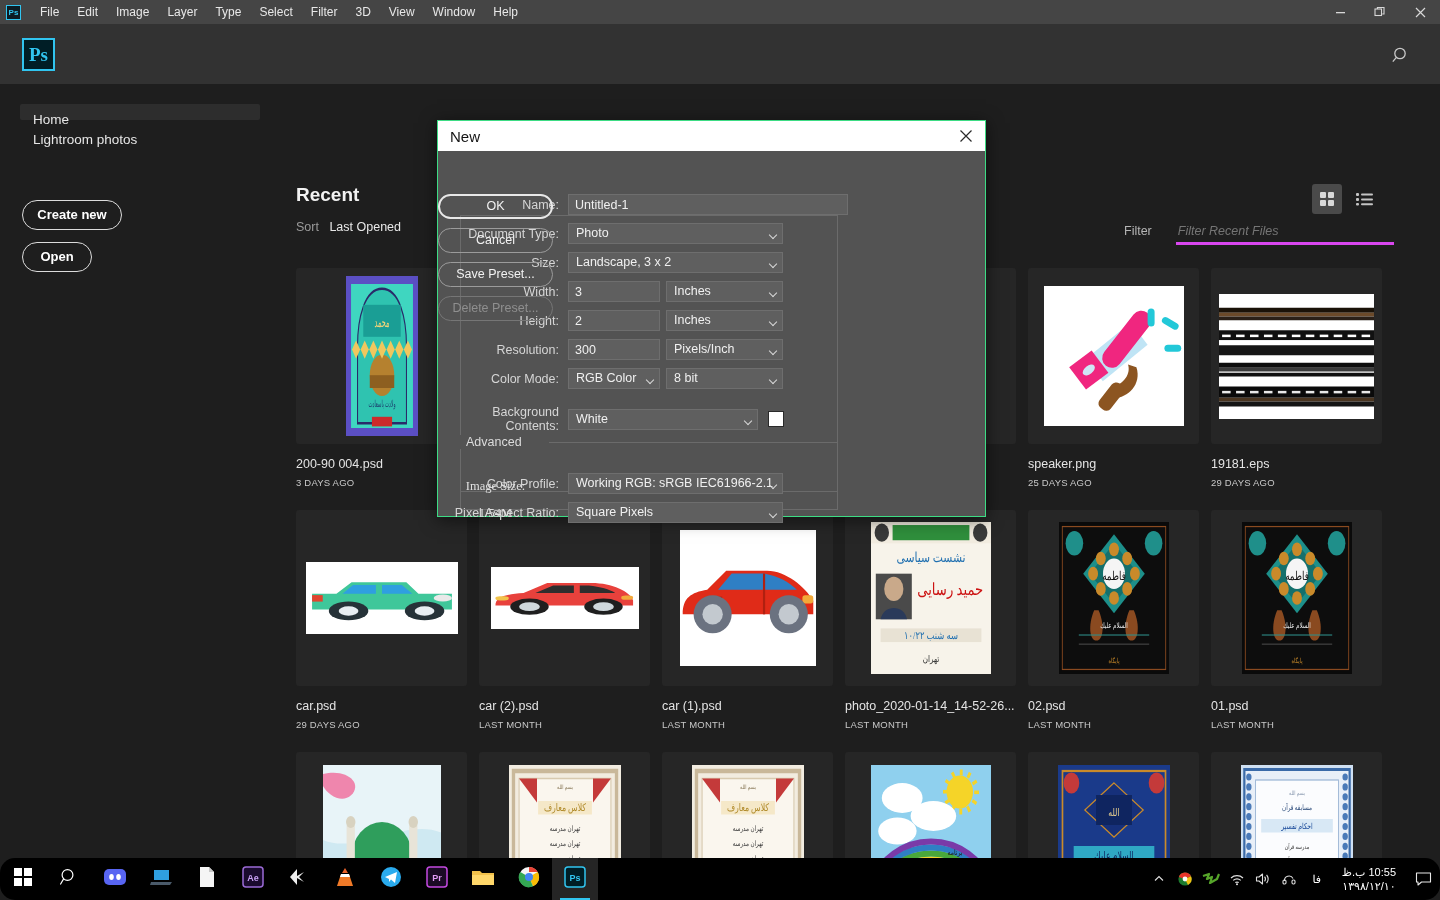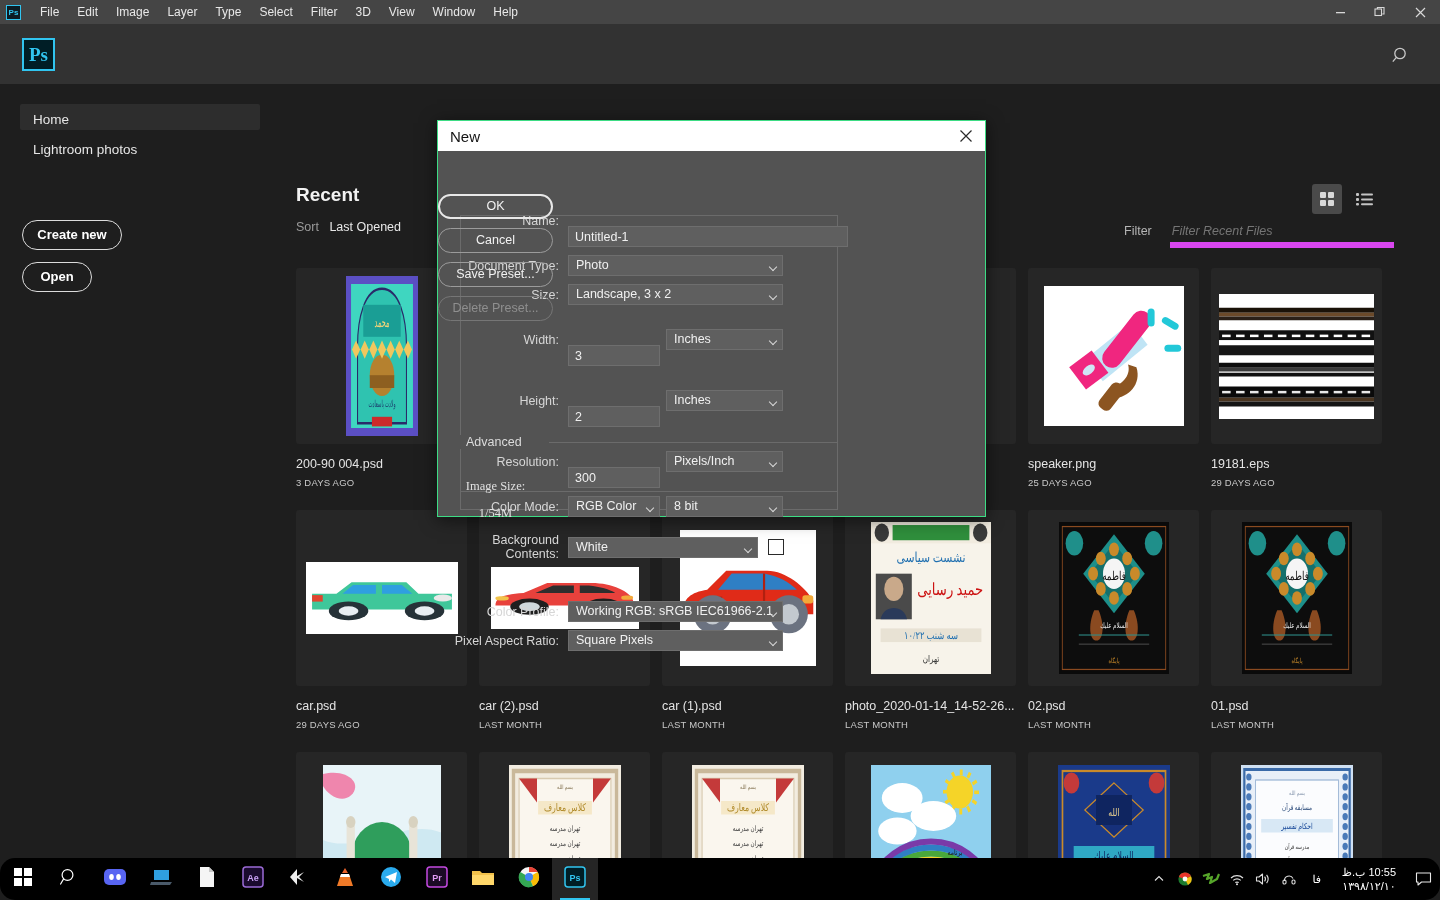--- a/index.html
+++ b/index.html
@@ -49,21 +49,21 @@
 
   
   .workspace {
     position: absolute; top: 84px; left: 0; width: 1440px; height: 774px;
     background: #1e1e1e;
   }
 
   
   .sidebar { position: absolute; left: 0; top: 0; width: 280px; height: 774px; }
   .side-item {
-    margin: 0 20px; height: 26px; line-height: 32px; padding-left: 13px;
+    margin: 0 20px; height: 16px; line-height: 32px; padding-left: 13px;
     color: #e6e6e6; font-size: 13.5px; border-radius: 2px;
   }
   .side-item.active { background: #2d2d2d; }
   .pill {
     margin-left: 22px; border: 1px solid #dcdcdc; border-radius: 16px;
     color: #ffffff; font-size: 13px; font-weight: bold;
     height: 30px; line-height: 28px; text-align: center; display: inline-block;
   }
   #create-new-btn { width: 100px; margin-top: 60px; }
   #open-btn { width: 70px; margin-top: 12px; }
@@ -74,22 +74,22 @@
   .sort-row { margin-top: 14px; font-size: 12.5px; }
   .sort-label { color: #9a9a9a; }
   .sort-value { color: #e8e8e8; margin-left: 7px; }
 
   .filter-area {
     position: absolute; right: 46px; top: 140px; width: 270px;
     display: flex; align-items: baseline;
   }
   .filter-label { color: #b5b5b5; font-size: 12.5px; }
   .filter-input {
-    flex: 1; margin-left: 18px; background: transparent; border: none;
-    border-bottom: 6px solid #d946ef; color: #9a9a9a; font-size: 12.5px;
+    flex: 1; margin-left: 24px; background: transparent; border: none;
+    border-bottom: 3px solid #d946ef; color: #9a9a9a; font-size: 12.5px;
     font-style: italic; padding: 0 0 4px 2px; outline: none;
     font-family: "Liberation Sans", sans-serif;
   }
   .viewtoggle { position: absolute; right: 60px; top: 100px; display: flex; gap: 8px; }
   .vt-btn {
     width: 30px; height: 30px; border-radius: 3px;
     display: flex; align-items: center; justify-content: center;
   }
   .vt-btn.active { background: #4a4a4a; }
 
@@ -126,21 +126,20 @@
 
   .row { display: flex; align-items: center; margin-bottom: 8px; }
   .lbl {
     color: #d6d6d6; font-size: 12.5px; text-align: right; padding-right: 9px;
     width: 130px; flex: none;
   }
   .inp {
     background: #5f5f5f; border: 1px solid #6e6e6e; color: #f0f0f0;
     font-size: 12.5px; height: 21px; padding: 0 6px; outline: none;
     font-family: "Liberation Sans", sans-serif;
-    margin-top: 32px;
   }
   .sel {
     background: #5f5f5f; border: 1px solid #6e6e6e; color: #f0f0f0;
     font-size: 12.5px; height: 21px; padding: 0 18px 0 7px; line-height: 19px;
     position: relative; white-space: nowrap; overflow: hidden;
   }
   .sel::after {
     content: ""; position: absolute; right: 6px; top: 8px;
     width: 5px; height: 5px; border-right: 1px solid #d8d8d8;
     border-bottom: 1px solid #d8d8d8; transform: rotate(45deg);

